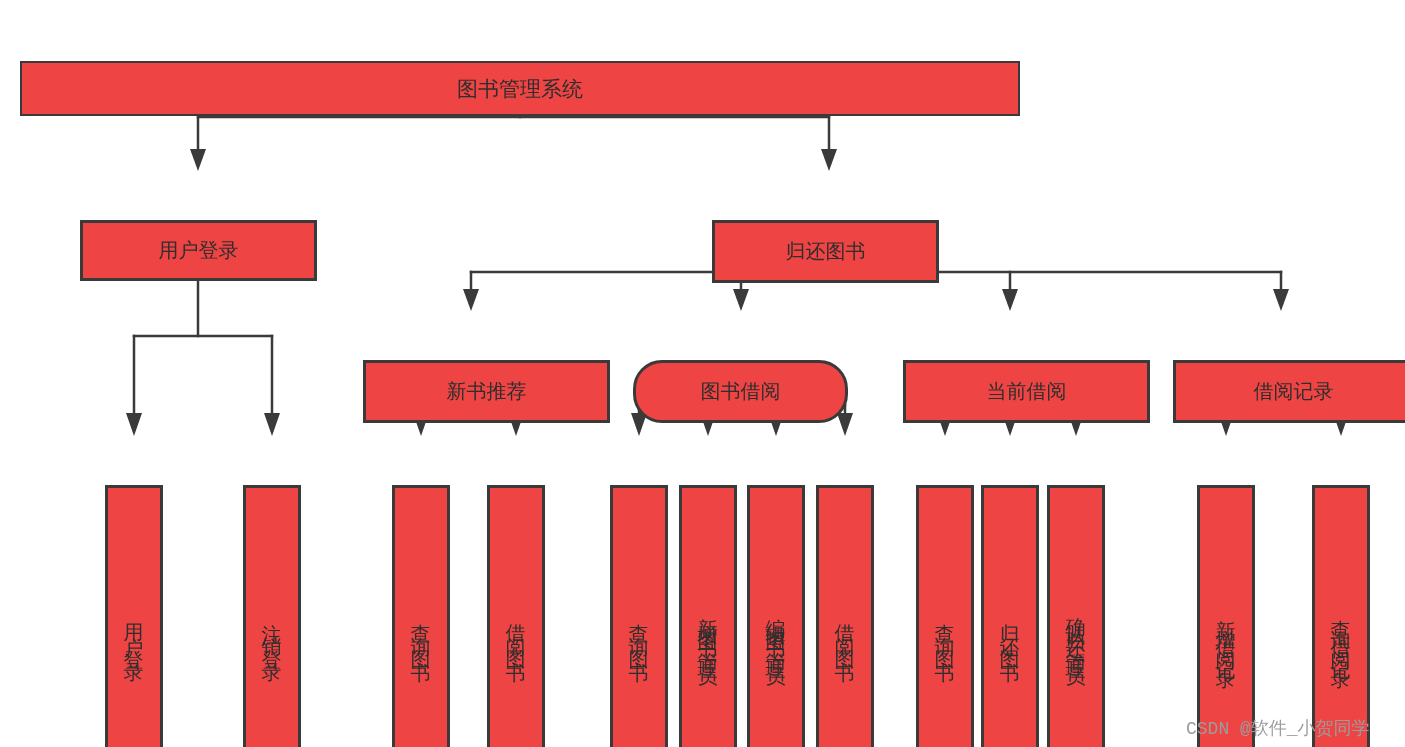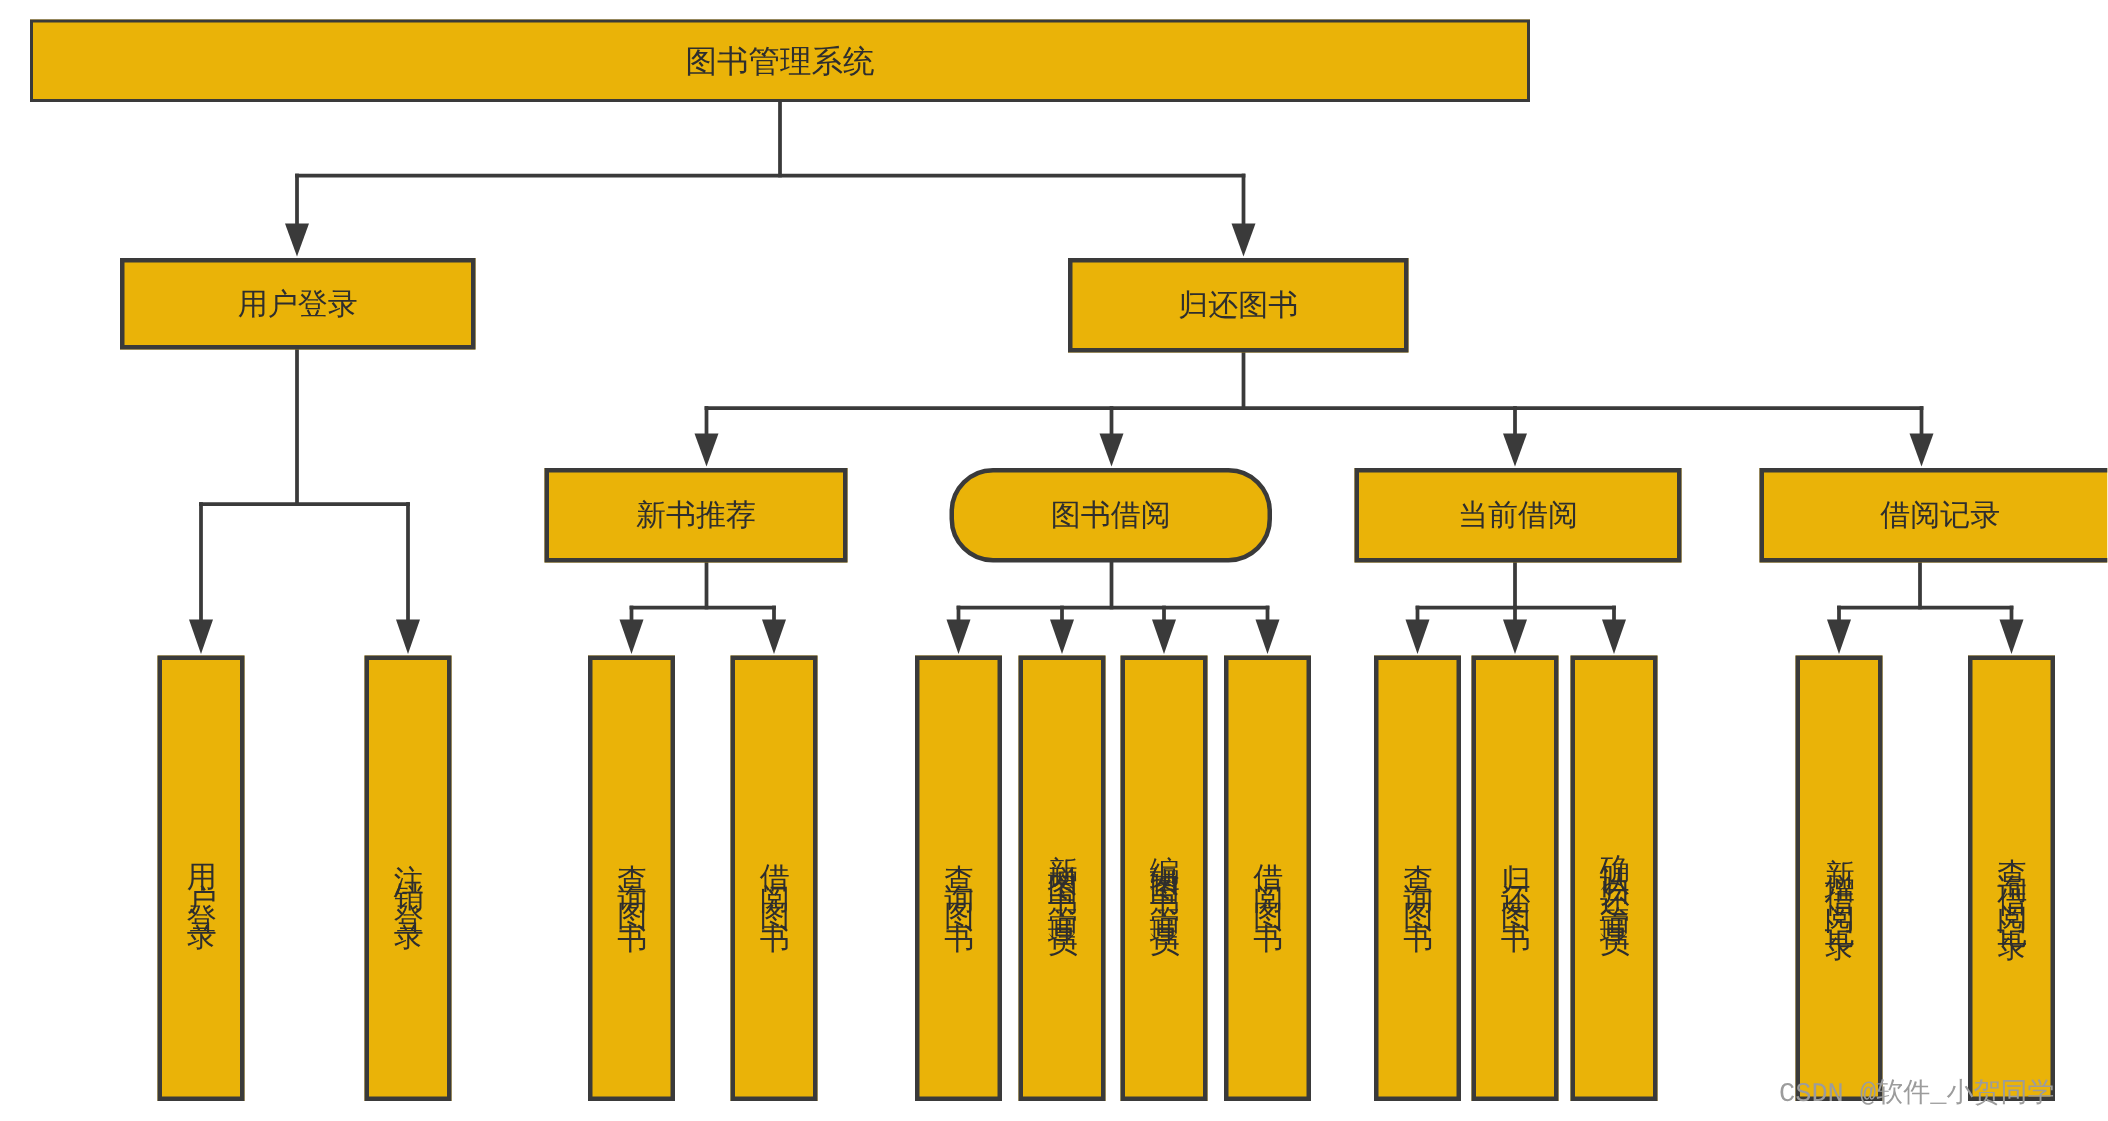--- a/index.html
+++ b/index.html
@@ -33,41 +33,42 @@
     fill: none;
     stroke-linecap: square;
   }
   .wires polygon {
     fill: var(--line);
     stroke: none;
   }
   .box {
     position: absolute;
     box-sizing: border-box;
-    background: #eab308;
+    background: #ef4444;
     border: 3px solid var(--line);
     display: flex;
     align-items: center;
     justify-content: center;
     color: var(--text);
     z-index: 2;
+    margin-top: 48px;
   }
   .root-box {
     left: 20px; top: 13px;
     width: 1000px; height: 55px;
     border-width: 2px;
     font-size: 21px;
   }
   .hbox { font-size: 20px; }
   .l2a { left: 80px;  top: 172px; width: 237px; height: 61px; }
   .l2b { left: 712px; top: 172px; width: 227px; height: 63px; }
   .l3  { top: 312px; height: 63px; }
-  .l3a { left: 363px;  width: 202px; font-family: Liberation Mono, monospace; }
+  .l3a { left: 363px;  width: 247px; font-family: Liberation Mono, monospace; }
   .l3b { left: 633px;  width: 215px; border-radius: 29px; }
-  .l3c { left: 903px;  width: 218px; }
+  .l3c { left: 903px;  width: 247px; }
   .l3d { left: 1173px; width: 241px; }
   .vbox {
     top: 437px;
     width: 58px;
     height: 297px;
     font-size: 20px;
   }
   .vtext {
     writing-mode: vertical-rl;
     text-orientation: mixed;

